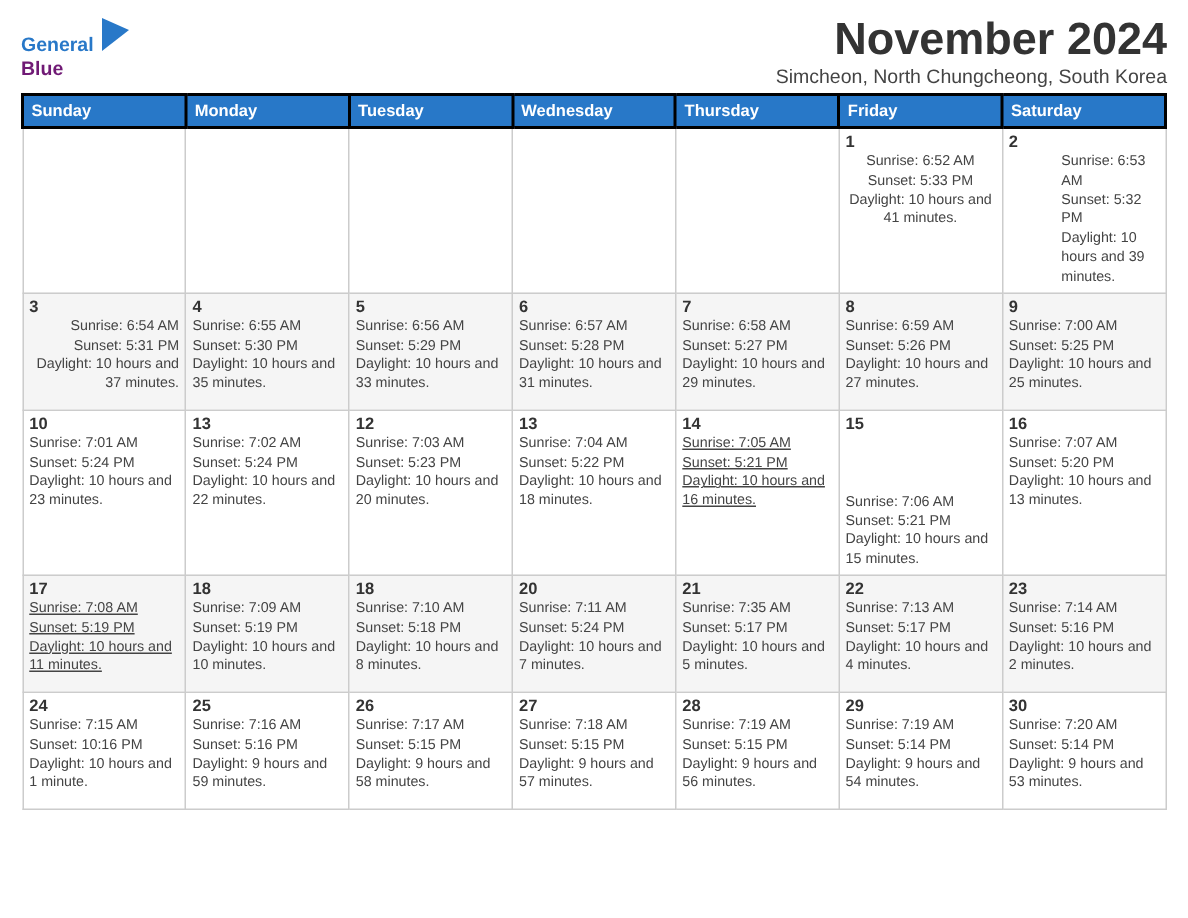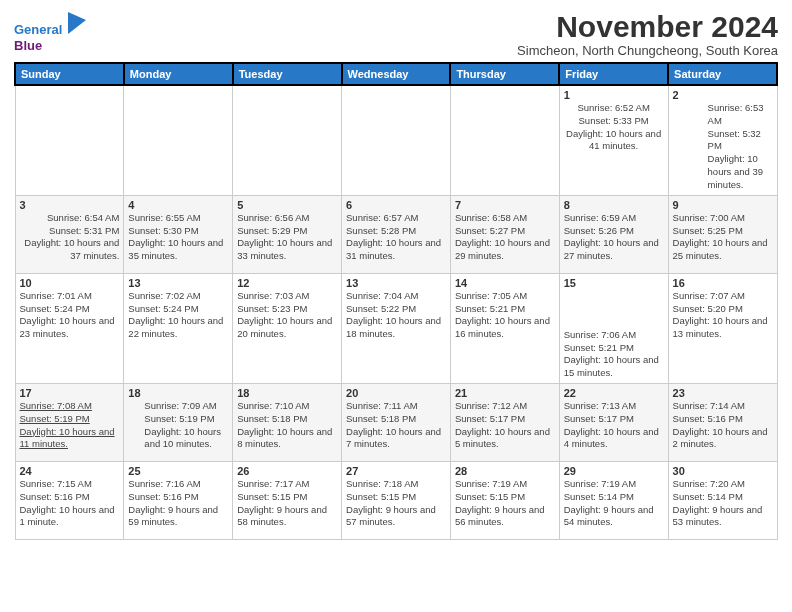--- a/index.html
+++ b/index.html
@@ -214,21 +214,21 @@
 Daylight: 10 hours and 20 minutes.</div>
           </td>
           <td>
             <span class="day-number">13</span>
             <div class="day-info" style="white-space: pre-line;">Sunrise: 7:04 AM
 Sunset: 5:22 PM
 Daylight: 10 hours and 18 minutes.</div>
           </td>
           <td>
             <span class="day-number">14</span>
-            <div class="day-info" style="white-space: pre-line;">Sunrise: 7:05 AM
+            <div class="day-info" style="white-space: pre-line; text-decoration: underline;">Sunrise: 7:05 AM
 Sunset: 5:21 PM
 Daylight: 10 hours and 16 minutes.</div>
           </td>
           <td>
             <span class="day-number">15</span>
             <div class="day-info" style="white-space: pre-line; margin-top: 40px;">Sunrise: 7:06 AM
 Sunset: 5:21 PM
 Daylight: 10 hours and 15 minutes.</div>
           </td>
           <td>
@@ -240,60 +240,60 @@
         </tr>
         <tr>
           <td>
             <span class="day-number">17</span>
             <div class="day-info" style="white-space: pre-line; text-decoration: underline;">Sunrise: 7:08 AM
 Sunset: 5:19 PM
 Daylight: 10 hours and 11 minutes.</div>
           </td>
           <td>
             <span class="day-number">18</span>
-            <div class="day-info" style="white-space: pre-line; margin-left: 16px;">Sunrise: 7:09 AM
+            <div class="day-info" style="white-space: pre-line;">Sunrise: 7:09 AM
 Sunset: 5:19 PM
 Daylight: 10 hours and 10 minutes.</div>
           </td>
           <td>
             <span class="day-number">18</span>
             <div class="day-info" style="white-space: pre-line;">Sunrise: 7:10 AM
 Sunset: 5:18 PM
 Daylight: 10 hours and 8 minutes.</div>
           </td>
           <td>
             <span class="day-number">20</span>
             <div class="day-info" style="white-space: pre-line;">Sunrise: 7:11 AM
-Sunset: 5:18 PM
+Sunset: 5:24 PM
 Daylight: 10 hours and 7 minutes.</div>
           </td>
           <td>
             <span class="day-number">21</span>
-            <div class="day-info" style="white-space: pre-line;">Sunrise: 7:12 AM
+            <div class="day-info" style="white-space: pre-line;">Sunrise: 7:35 AM
 Sunset: 5:17 PM
 Daylight: 10 hours and 5 minutes.</div>
           </td>
           <td>
             <span class="day-number">22</span>
             <div class="day-info" style="white-space: pre-line;">Sunrise: 7:13 AM
 Sunset: 5:17 PM
 Daylight: 10 hours and 4 minutes.</div>
           </td>
           <td>
             <span class="day-number">23</span>
             <div class="day-info" style="white-space: pre-line;">Sunrise: 7:14 AM
 Sunset: 5:16 PM
 Daylight: 10 hours and 2 minutes.</div>
           </td>
         </tr>
         <tr>
           <td>
             <span class="day-number">24</span>
             <div class="day-info" style="white-space: pre-line;">Sunrise: 7:15 AM
-Sunset: 5:16 PM
+Sunset: 10:16 PM
 Daylight: 10 hours and 1 minute.</div>
           </td>
           <td>
             <span class="day-number">25</span>
             <div class="day-info" style="white-space: pre-line;">Sunrise: 7:16 AM
 Sunset: 5:16 PM
 Daylight: 9 hours and 59 minutes.</div>
           </td>
           <td>
             <span class="day-number">26</span>

